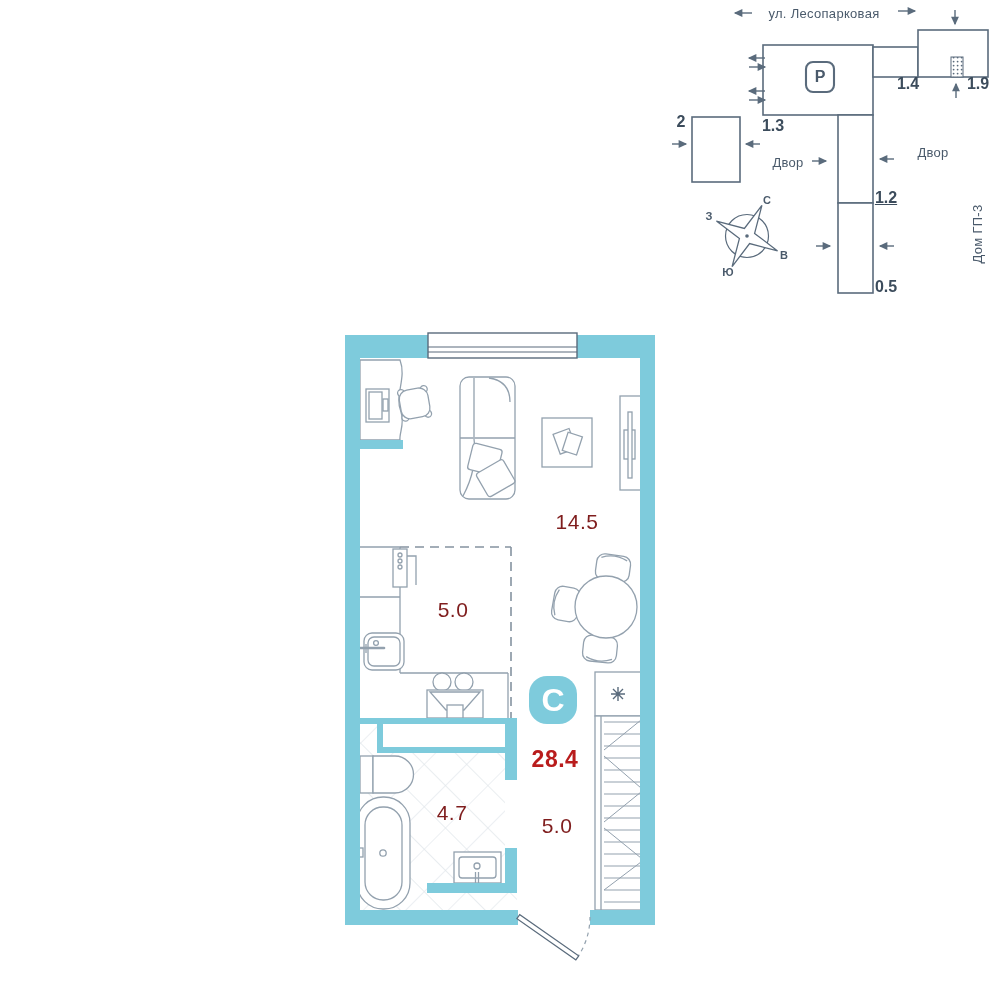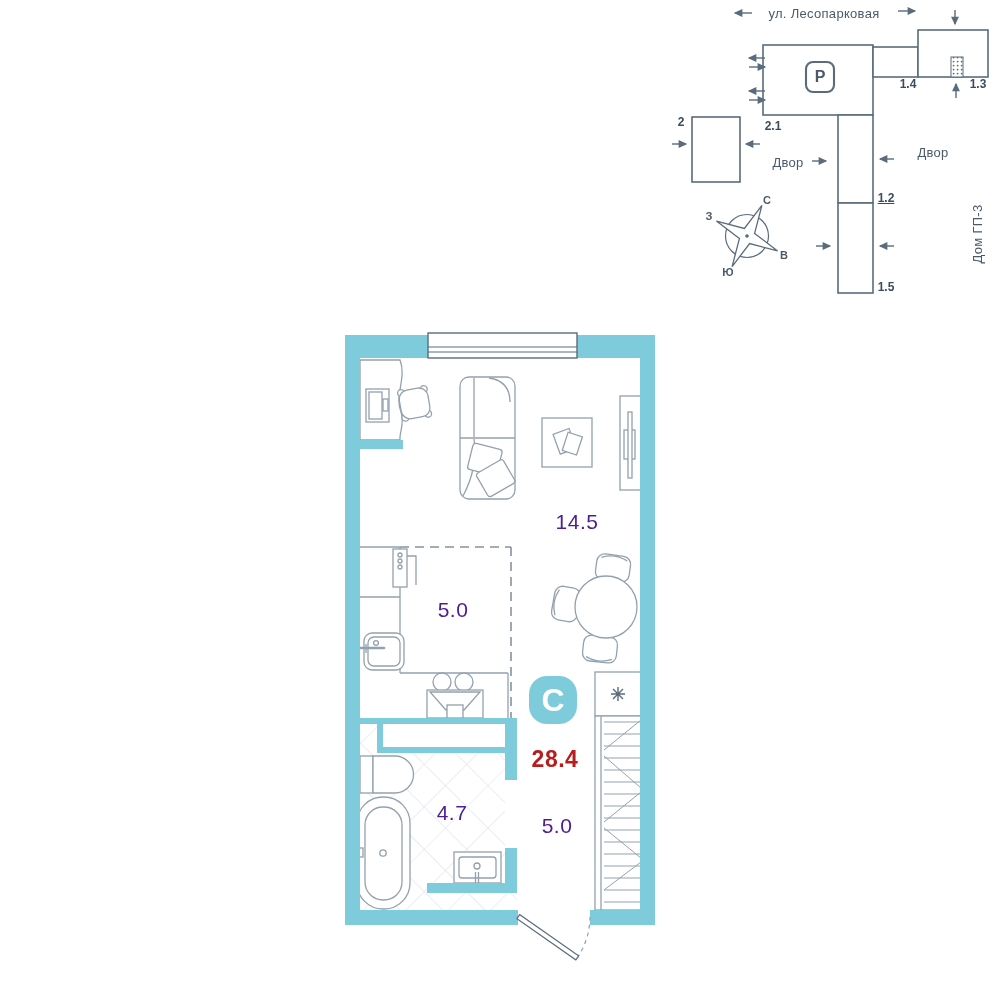--- a/index.html
+++ b/index.html
@@ -1,25 +1,25 @@
 <!DOCTYPE html>
 <html><head>
 <meta charset="utf-8">
 <style>
   html,body{margin:0;padding:0;background:#fff;}
   .canvas{position:relative;width:1000px;height:1000px;background:#fff;overflow:hidden;
           font-family:"Liberation Sans",sans-serif;}
   svg.layer{position:absolute;left:0;top:0;width:1000px;height:1000px;}
   .txt{position:absolute;transform:translate(-50%,-50%);white-space:nowrap;line-height:1;}
   .site-label{font-size:13px;color:#4A5A6B;letter-spacing:.3px;}
-  .bnum{font-size:12px;font-weight:700;color:#3C4C5C;}
+  .bnum{font-size:16px;font-weight:700;color:#3C4C5C;}
   .compass-l{font-size:11px;font-weight:600;color:#4A5A6B;}
   .p-label{font-size:16px;font-weight:700;color:#4A5A6B;}
   .vertical{transform:translate(-50%,-50%) rotate(-90deg);}
-  .area{font-size:21px;color:#4c1d95;letter-spacing:.5px;}
+  .area{font-size:21px;color:#7f1d1d;letter-spacing:.5px;}
   .total{font-size:23px;font-weight:700;color:#b91c1c;letter-spacing:.5px;}
   .badge{position:absolute;left:529px;top:676px;width:48px;height:48px;border-radius:18px;
          background:#7ECBDC;display:flex;align-items:center;justify-content:center;
          color:#fff;font-size:32px;font-weight:700;}
 </style>
 </head>
 <body>
 
 <div class="canvas">
 
@@ -209,25 +209,25 @@
     <line x1="760" y1="144" x2="746" y2="144" marker-end="url(#arr)"></line>
     <line x1="812" y1="161" x2="826" y2="161" marker-end="url(#arr)"></line>
     <line x1="894" y1="159" x2="880" y2="159" marker-end="url(#arr)"></line>
     <line x1="816" y1="246" x2="830" y2="246" marker-end="url(#arr)"></line>
     <line x1="894" y1="246" x2="880" y2="246" marker-end="url(#arr)"></line>
   </g>
 </svg>
 
 <span class="txt site-label" style="left:824px;top:13px;">ул. Лесопарковая</span>
 <span class="txt p-label" style="left:820px;top:77px;">P</span>
-<span class="txt bnum" style="left:773px;top:126px;">2.1</span>
+<span class="txt bnum" style="left:773px;top:126px;">1.3</span>
 <span class="txt bnum" style="left:908px;top:84px;">1.4</span>
-<span class="txt bnum" style="left:978px;top:84px;">1.3</span>
+<span class="txt bnum" style="left:978px;top:84px;">1.9</span>
 <span class="txt bnum" style="left:886px;top:198px;text-decoration:underline;">1.2</span>
-<span class="txt bnum" style="left:886px;top:287px;">1.5</span>
+<span class="txt bnum" style="left:886px;top:287px;">0.5</span>
 <span class="txt bnum" style="left:681px;top:122px;">2</span>
 <span class="txt site-label" style="left:788px;top:162px;">Двор</span>
 <span class="txt site-label" style="left:933px;top:152px;">Двор</span>
 <span class="txt site-label vertical" style="left:977px;top:234px;">Дом ГП-3</span>
 <span class="txt compass-l" style="left:767px;top:200px;">С</span>
 <span class="txt compass-l" style="left:709px;top:216px;">З</span>
 <span class="txt compass-l" style="left:784px;top:255px;">В</span>
 <span class="txt compass-l" style="left:728px;top:272px;">Ю</span>
 
 <span class="txt area" style="left:577px;top:521px;">14.5</span>

